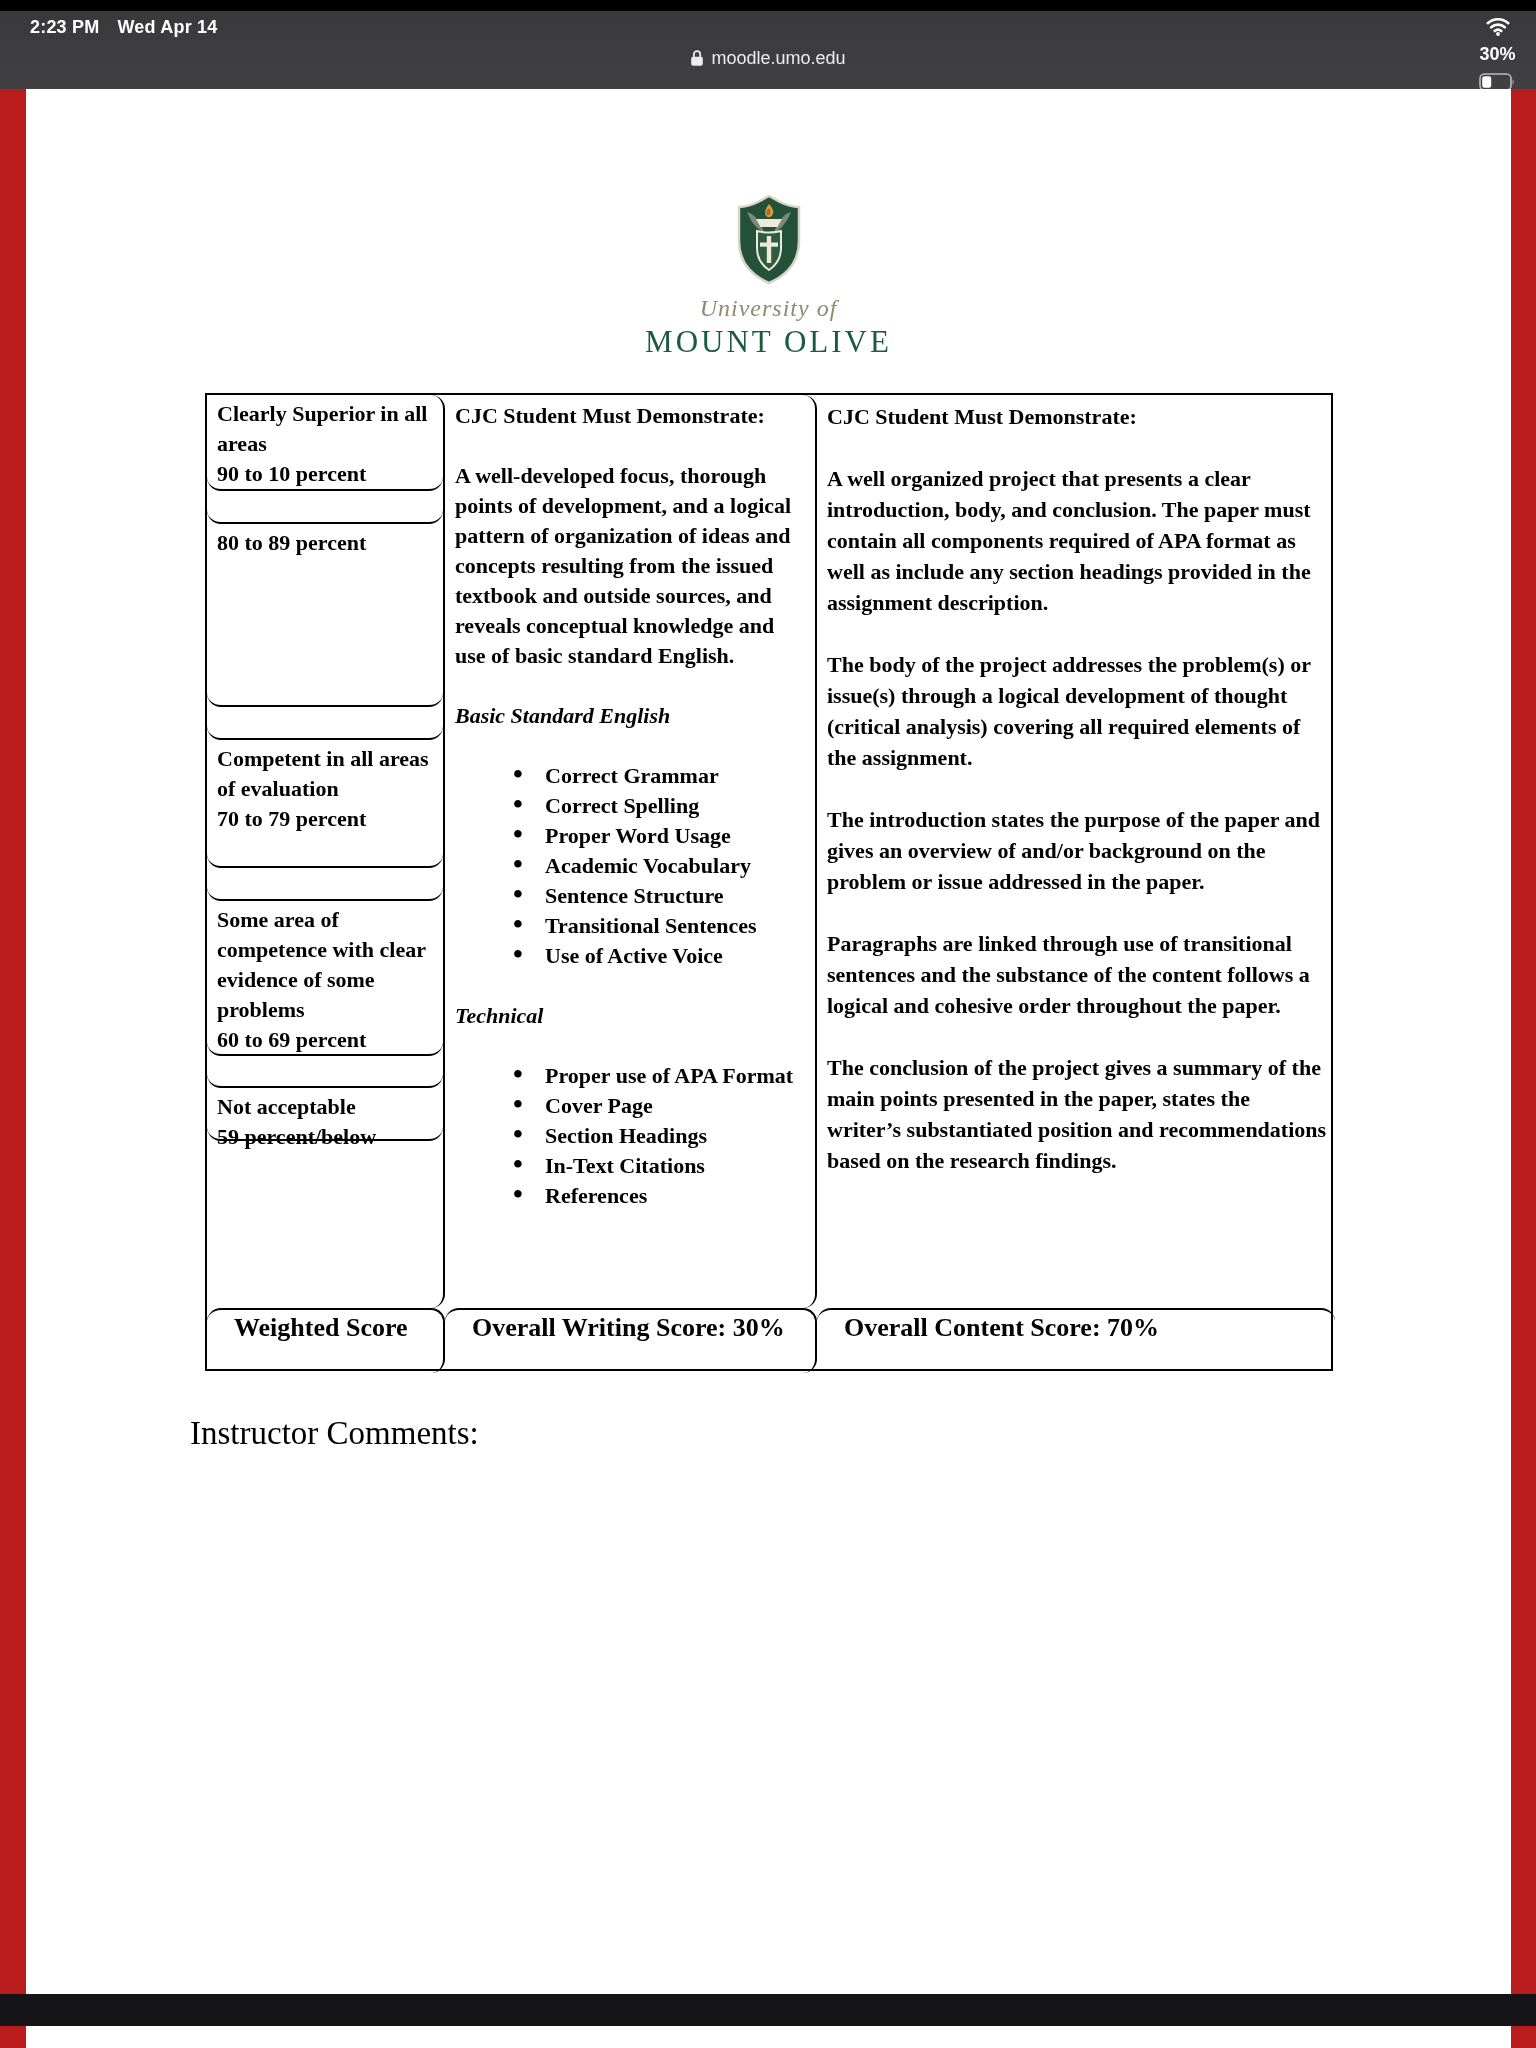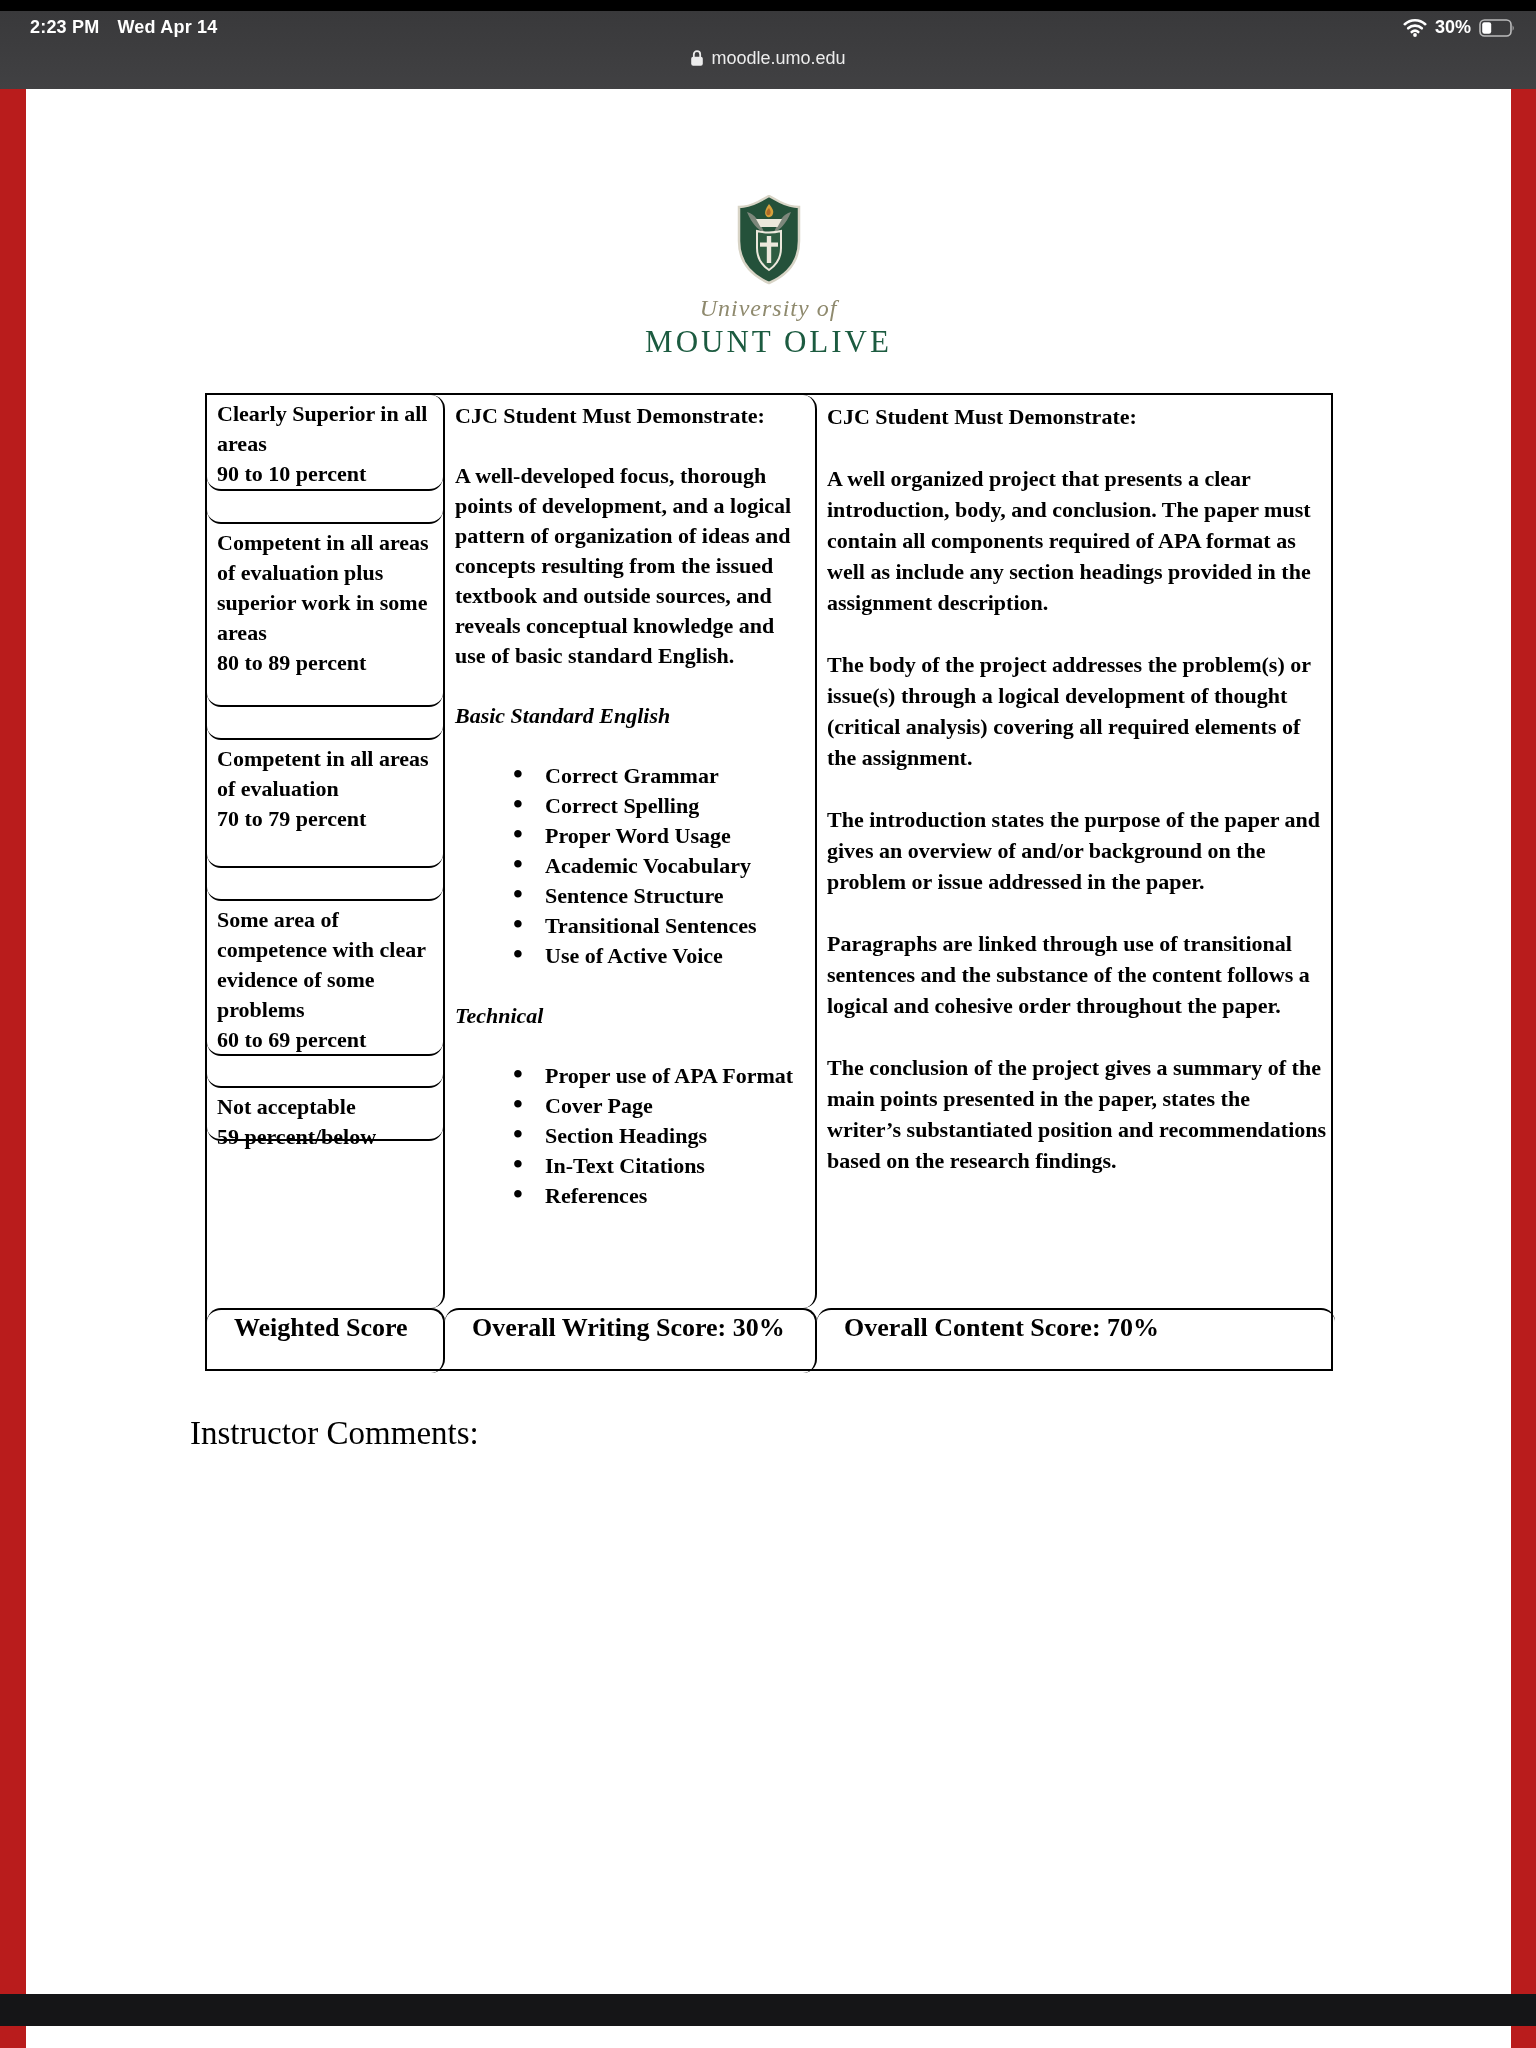--- a/index.html
+++ b/index.html
@@ -5,21 +5,21 @@
   html,body{margin:0;padding:0;background:#000;}
   .screen{position:relative;width:1536px;height:2048px;overflow:hidden;
           background:#b91c1c;font-family:"Liberation Sans",sans-serif;margin-top:11px;}
 
   
   .statusbar{position:absolute;left:0;top:0;width:1536px;height:78px;
              background:linear-gradient(180deg,#39393b 0%,#414143 100%);color:#fff;}
   .sb-row1{position:absolute;left:0;top:6px;width:100%;height:24px;}
   .sb-left{position:absolute;left:30px;top:0;font-size:18px;font-weight:600;letter-spacing:.2px;}
   .sb-left span{margin-right:18px;}
-  .sb-right{position:absolute;right:20px;top:0;display:flex;align-items:center;gap:8px;}
+  .sb-right{position:absolute;right:20px;top:0;display:flex;align-items:center;gap:8px;flex-direction:column;}
   .sb-right .pct{font-size:18px;font-weight:600;}
   .sb-row2{position:absolute;left:0;top:30px;width:100%;height:34px;
            display:flex;align-items:center;justify-content:center;gap:7px;color:#ececec;}
   .sb-row2 .url{font-size:18px;font-weight:500;}
 
   
   .page{position:absolute;left:26px;top:78px;width:1485px;height:1905px;background:#fff;}
   .page-gap{position:absolute;left:0;top:1983px;width:1536px;height:32px;background:#151517;}
   .page2{position:absolute;left:26px;top:2015px;width:1485px;height:33px;background:#fff;}
 
@@ -126,21 +126,20 @@
 
     <div class="rubric">
 
       <div class="col1 cellR">
         <div class="lvl" style="height:96px">
           <div>Clearly Superior in all areas</div>
           <div>90 to 10 percent</div>
         </div>
         <div class="spc" style="height:33px"></div>
         <div class="lvl" style="height:183px">
-          <div>Competent in all areas of evaluation plus superior work in some areas</div>
           <div>80 to 89 percent</div>
         </div>
         <div class="spc" style="height:33px"></div>
         <div class="lvl" style="height:128px">
           <div>Competent in all areas of evaluation</div>
           <div>70 to 79 percent</div>
         </div>
         <div class="spc" style="height:33px"></div>
         <div class="lvl" style="height:155px">
           <div>Some area of competence with clear evidence of some problems</div>

